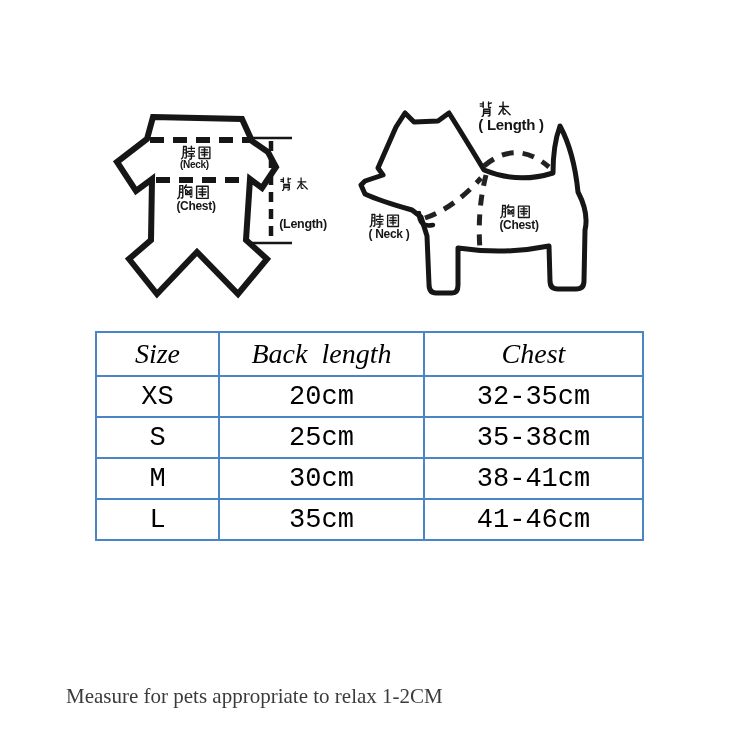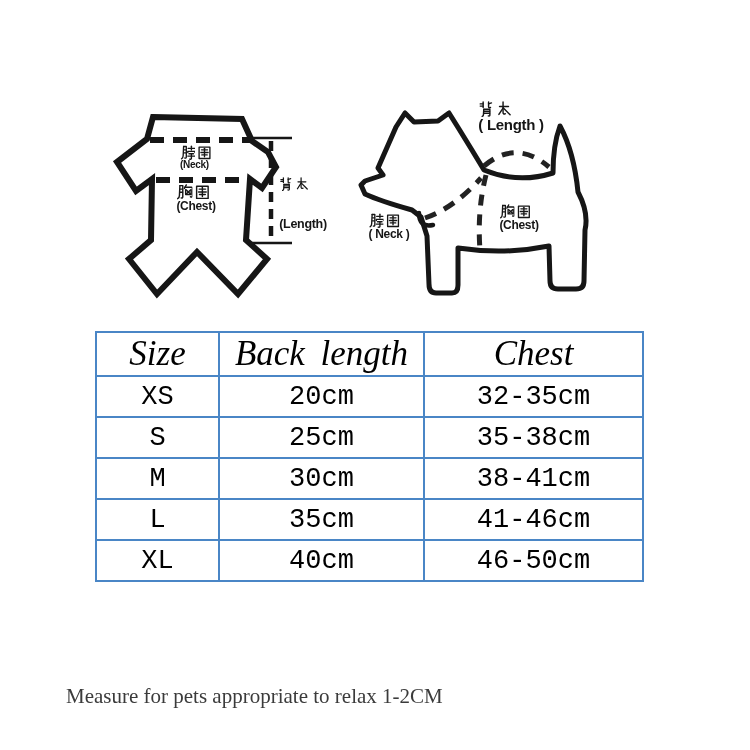--- a/index.html
+++ b/index.html
@@ -10,21 +10,21 @@
              transform:translateX(-50%);color:#161616;font-weight:bold;line-height:1.05;
              white-space:nowrap;}
   .cjk{display:flex;gap:2px;align-items:center;justify-content:center;}
   .cjk svg{display:block;}
   .en{font-family:"Liberation Sans",sans-serif;font-weight:bold;letter-spacing:-0.3px;}
   .fs15{font-size:15px;} .fs16{font-size:16px;} .fs14{font-size:12px;} .fs13{font-size:10px;} .fs12{font-size:12.5px;margin-top:27px;}
   .size-table{position:absolute;left:95px;top:331px;border-collapse:collapse;table-layout:fixed;}
   .size-table th,.size-table td{border:2px solid var(--table-border,#4a86c6);text-align:center;
              vertical-align:middle;color:#000;padding:0;}
   .size-table th{font-family:"Liberation Serif",serif;font-style:italic;font-weight:normal;
-             font-size:35px;height:42px;word-spacing:7px;margin-left:8px;}
+             font-size:28px;height:42px;word-spacing:7px;margin-left:8px;}
   .size-table td{font-family:"Liberation Mono",monospace;font-size:27px;height:39px;}
   .note{position:absolute;left:66px;font-family:"Liberation Serif",serif;font-size:21px;
         color:#3b3b3b;white-space:pre;}
   .note1{top:632px;} .note2{top:684px;}
 </style>
 </head>
 <body>
 
 <div class="canvas">
 
@@ -222,22 +222,17 @@
         <tr>
           <td>M</td>
           <td>30cm</td>
           <td>38-41cm</td>
         </tr>
         <tr>
           <td>L</td>
           <td>35cm</td>
           <td>41-46cm</td>
         </tr>
-        <tr>
-          <td>XL</td>
-          <td>40cm</td>
-          <td>46-50cm</td>
-        </tr>
       </tbody>
   </table>
 
   <div class="note note2">Measure for pets appropriate to relax 1-2CM</div>
 </div>
 
 </body></html>

